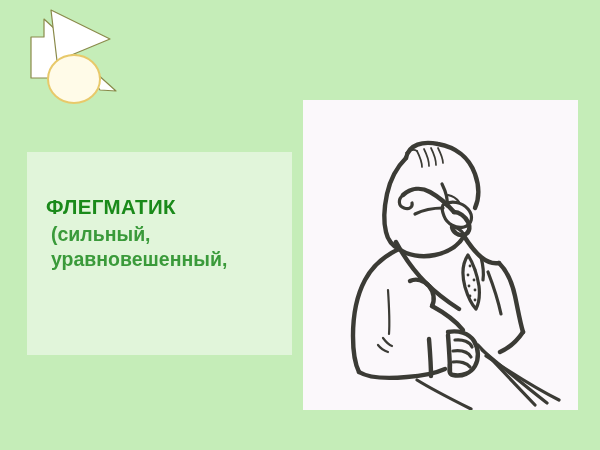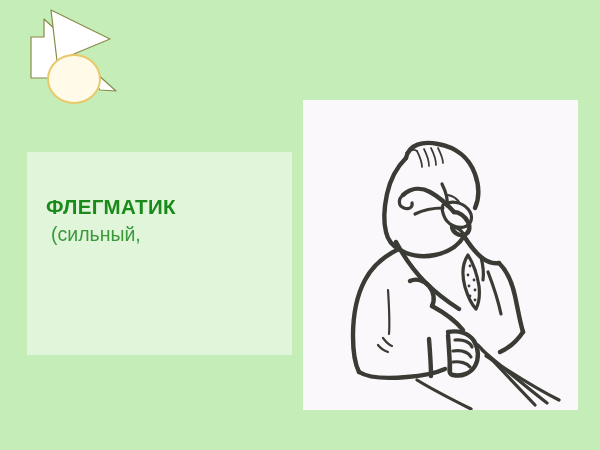--- a/index.html
+++ b/index.html
@@ -57,21 +57,21 @@
     font-weight: bold;
     color: #1a8a1a;
     letter-spacing: 0.3px;
     line-height: 1.12;
     margin: 0 0 3px 0;
     white-space: nowrap;
   }
   .subtitle-line {
     display: block;
     font-size: 19.5px;
-    font-weight: normal;
+    font-weight: bold;
     color: #3a9a3a;
     line-height: 1.30;
     margin-left: 5px;
     white-space: nowrap;
   }
 
   
   #illustration-panel {
     position: absolute;
     left: 303px;
@@ -112,20 +112,21 @@
       <path d="M52 49 L92 85 L76 84 Z" fill="#ffffff" stroke="#8a8a4a" stroke-width="1.2" stroke-linejoin="round"></path>
 
       <ellipse cx="50" cy="73" rx="26" ry="24" fill="#fffbe8" stroke="#e8c96a" stroke-width="2"></ellipse>
     </svg>
   </div>
 
   <div id="text-panel">
     <div id="text-block">
       <span id="title-text">ФЛЕГМАТИК</span>
       <span class="subtitle-line">(сильный,</span>
+      <span class="subtitle-line">уравновешенный,</span>
     </div>
   </div>
 
   <div id="illustration-panel">
     <svg viewBox="0 0 275 310" xmlns="http://www.w3.org/2000/svg" aria-hidden="true">
 
       <path class="ink ink-thick" d="M103 58 C106 44, 120 41, 135 44
                C152 47, 166 57, 172 74
                C177 88, 176 99, 172 108"></path>
 

